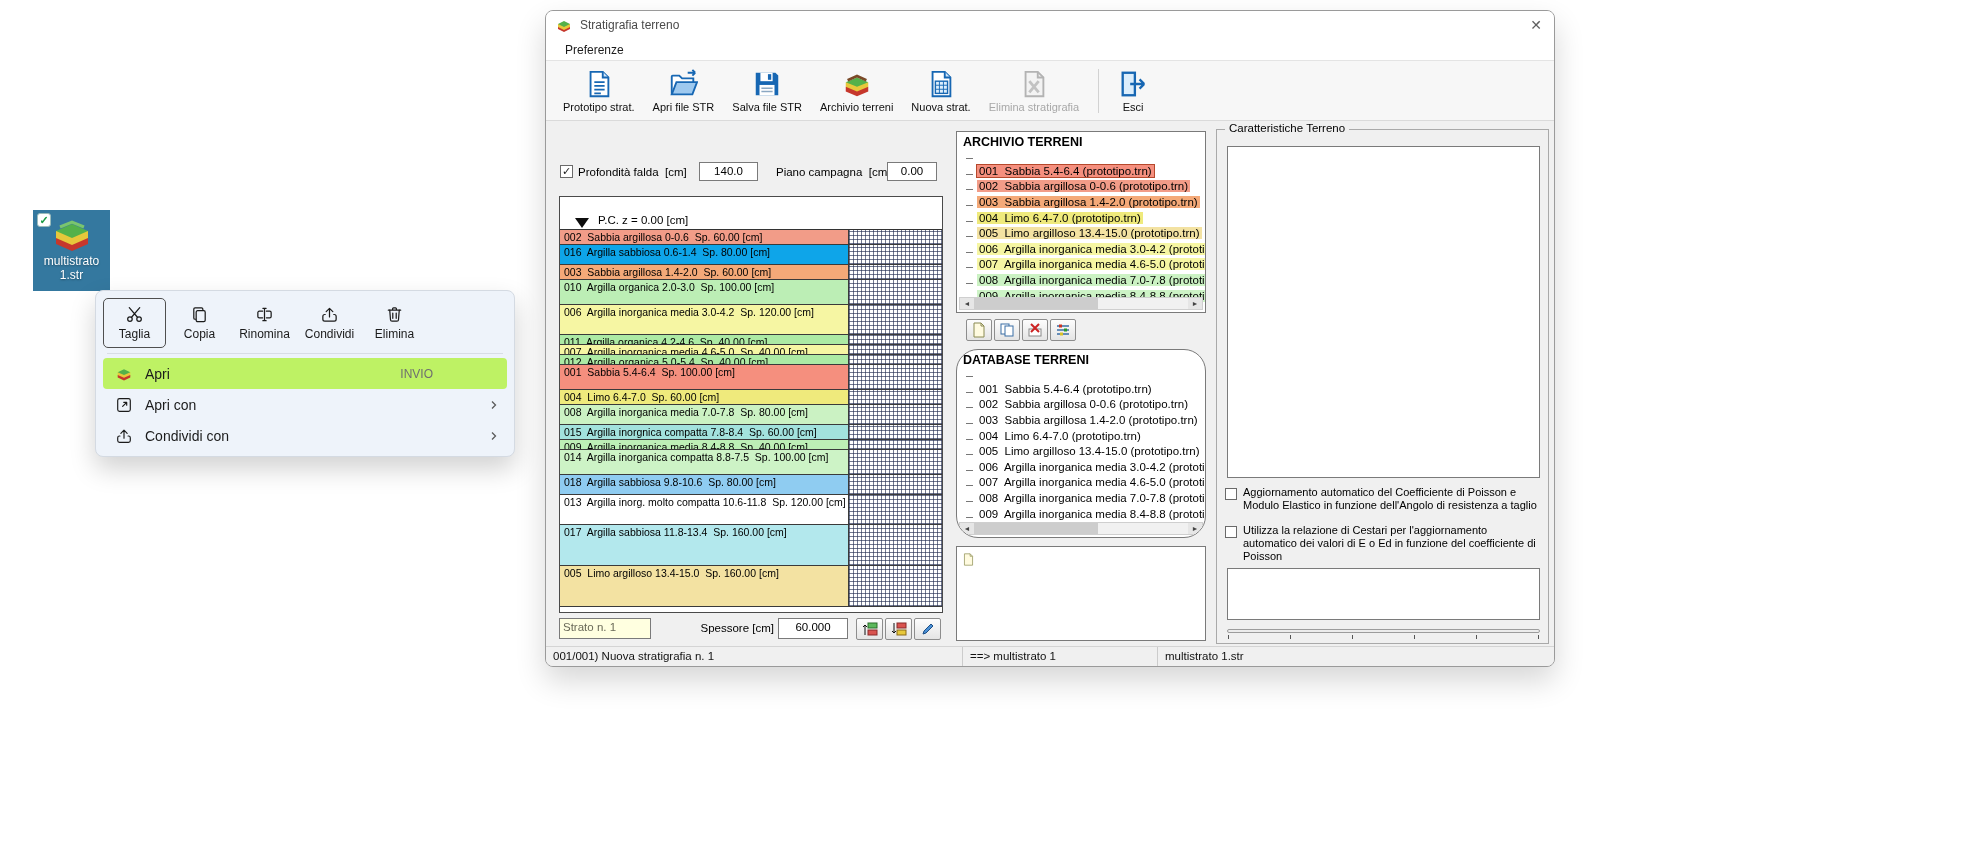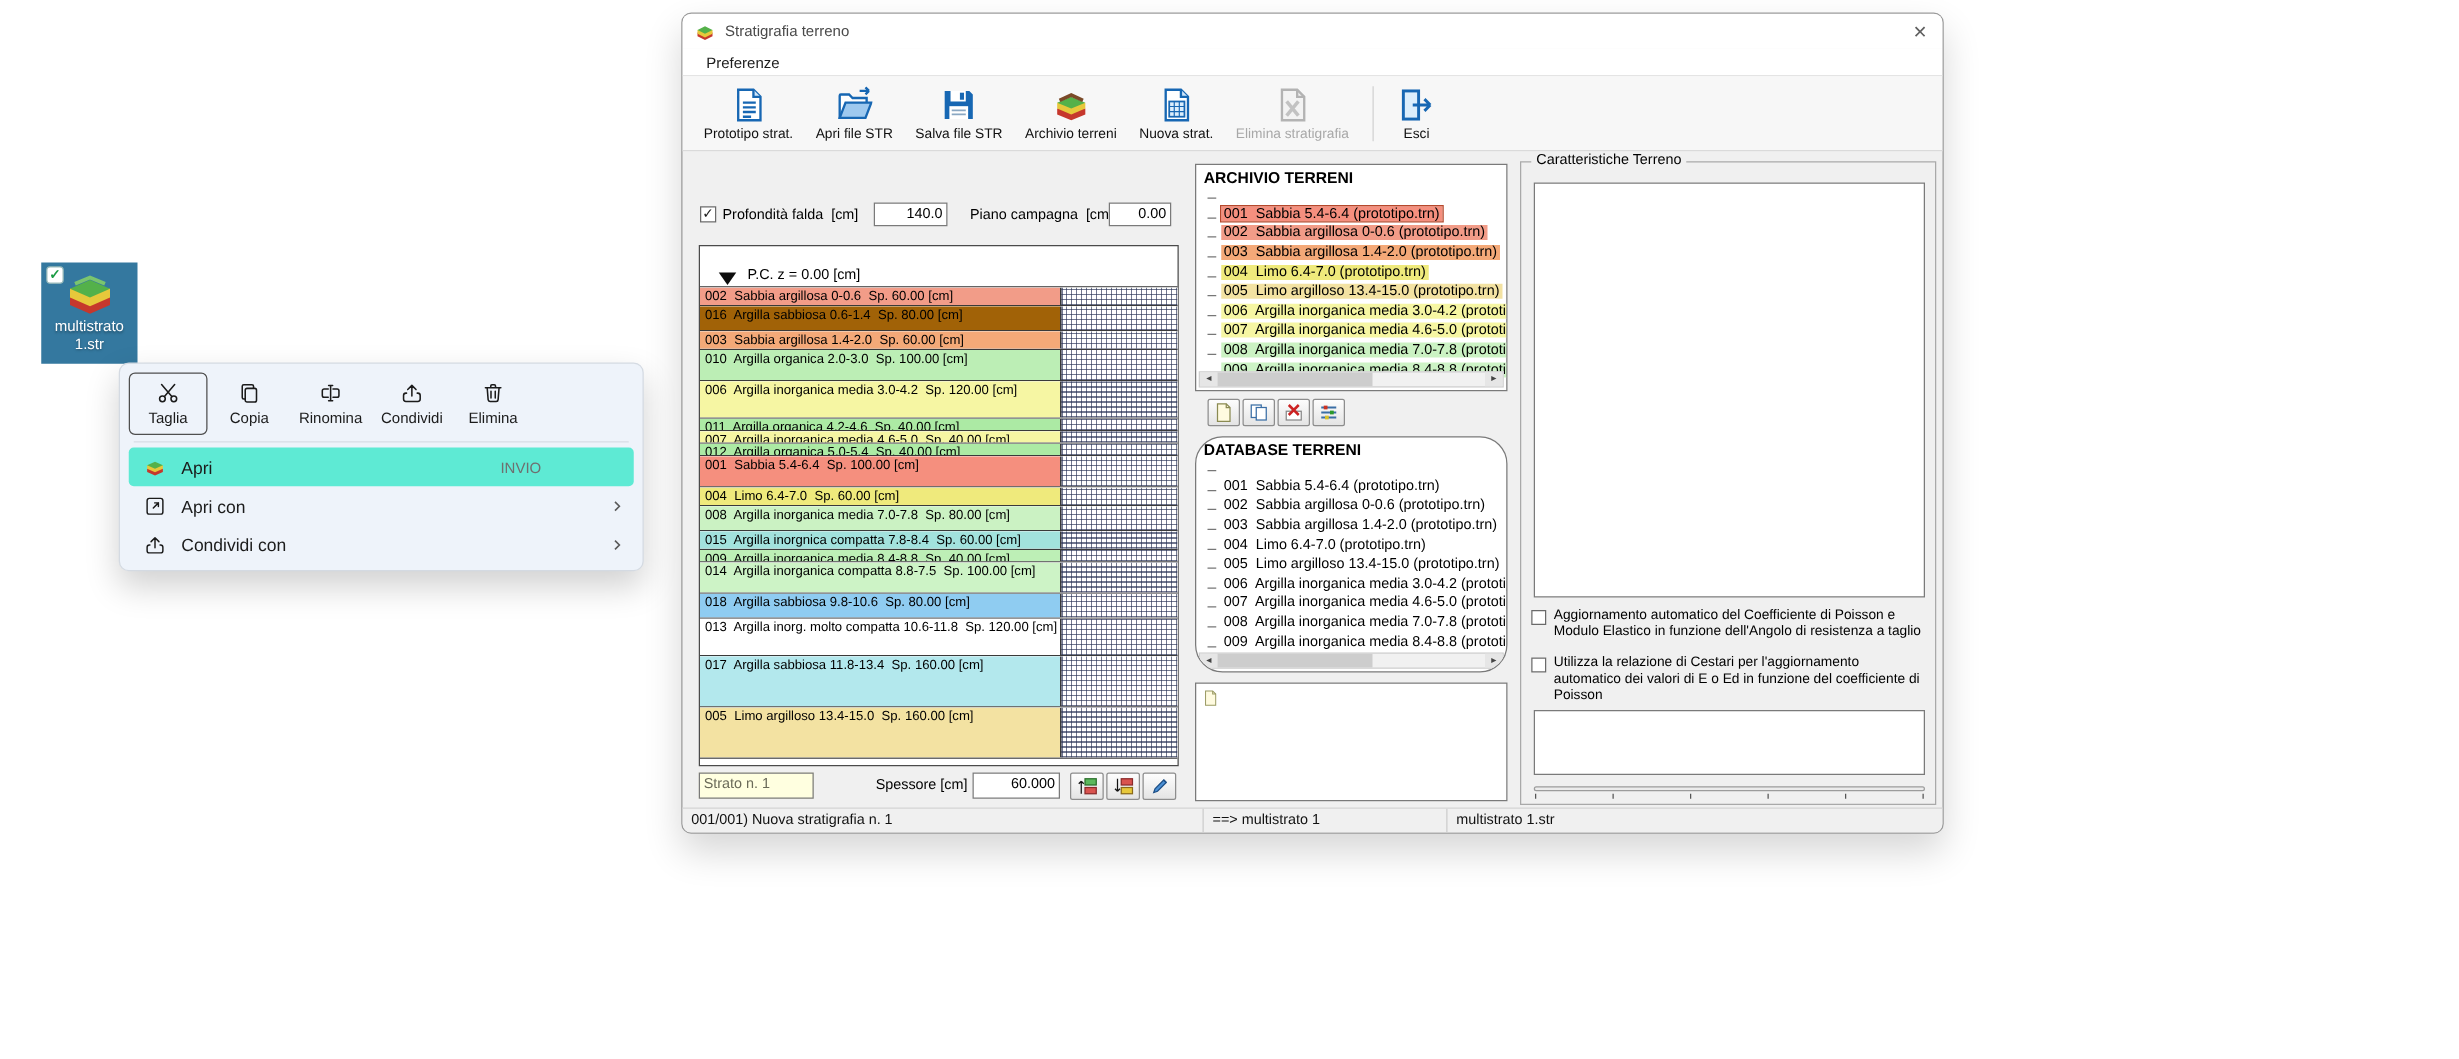--- a/index.html
+++ b/index.html
@@ -19,21 +19,21 @@
   .ctx { position:absolute; left:95px; top:290px; width:420px; background:#eef3fa; border:1px solid #d4dae2;
          border-radius:8px; box-shadow:0 12px 26px rgba(0,0,0,.18); padding:6px 5px 5px; z-index:5; }
   .ctx-actions { display:flex; gap:2px; padding:1px 2px 5px; }
   .ctx-qa { width:63px; height:50px; border-radius:5px; display:flex; flex-direction:column; align-items:center;
             justify-content:center; gap:3px; }
   .ctx-qa.focused { outline:1.5px solid #4f4f4f; outline-offset:-1.5px; }
   .qa-ic svg { width:19px; height:19px; display:block; }
   .qa-lb { font-size:12px; color:#1b1b1b; }
   .ctx-sep { height:1px; background:#d8dde5; margin:0 6px 4px; }
   .ctx-item { height:31px; display:flex; align-items:center; border-radius:4px; padding:0 8px 0 12px; margin:0 2px; }
-  .ctx-item.hl { background:#5eead4; }
+  .ctx-item.hl { background:#bef264; }
   .ci-ic { width:19px; margin-right:11px; display:flex; }
   .ci-ic svg { width:18px; height:18px; }
   .ci-lb { font-size:14px; color:#1b1b1b; }
   .ci-sp { flex:1; }
   .ci-sc { font-size:12px; color:#6f6f6f; margin-right:50px; }
   .ci-ch { width:16px; display:flex; justify-content:flex-end; }
   .ci-ch svg { width:10px; height:10px; }
 
   
   .win { position:absolute; left:545px; top:10px; width:1010px; height:657px; background:#f0f0f0;
@@ -56,21 +56,21 @@
   .client { position:absolute; left:0; top:110px; width:1008px; height:525px; }
   .statusbar { position:absolute; left:0; bottom:0; width:1008px; height:20px; background:#f0f0f0;
                border-top:1px solid #d4d4d4; display:flex; font-size:11.5px; color:#111; }
   .sb { padding:3px 7px; border-right:1px solid #cccccc; white-space:nowrap; overflow:hidden; }
   .p1 { width:417px; } .p2 { width:195px; } .p3 { flex:1; border-right:none; }
 
   
   .lbl { position:absolute; font-size:11.5px; color:#000; white-space:pre; }
   .inp { position:absolute; height:19px; background:#fff; border:1px solid #7a7a7a; font-size:11.5px;
          padding:2px 3px; white-space:pre; overflow:hidden; }
-  .inp.num { text-align:right; }
+  .inp.num { text-align:center; }
   .chk { position:absolute; width:13px; height:13px; background:#fff; border:1px solid #6a6a6a;
          font-size:11px; line-height:11px; text-align:center; color:#1a1a1a; }
   .mini-btn { position:absolute; width:27px; height:22px; background:linear-gradient(#fdfdfd,#e4e4e4);
               border:1px solid #8d8d8d; border-radius:2px; display:flex; align-items:center; justify-content:center; }
   .mini-btn svg { width:16px; height:16px; }
 
   
   .combo { position:absolute; left:14px; top:17px; width:376px; height:20px; background:#fff;
            border:1px solid #7a7a7a; display:flex; align-items:center; padding-left:5px; }
   .combo-text { font-size:11.5px; color:#000; }
@@ -352,21 +352,21 @@
         <div class="strat-header">
           <span class="pc-tri"></span>
           <span class="pc-lbl">P.C. z = 0.00 [cm]</span>
         </div>
         <div class="strat-rows">
             <div class="layer-row" style="height: 15px;">
               <div class="layer-text" style="background:#f29c88">002  Sabbia argillosa 0-0.6  Sp. 60.00 [cm]</div>
               <div class="layer-hatch"></div>
             </div>
             <div class="layer-row" style="height: 20px;">
-              <div class="layer-text" style="background:#a16207">016  Argilla sabbiosa 0.6-1.4  Sp. 80.00 [cm]</div>
+              <div class="layer-text" style="background:#0ea5e9">016  Argilla sabbiosa 0.6-1.4  Sp. 80.00 [cm]</div>
               <div class="layer-hatch"></div>
             </div>
             <div class="layer-row" style="height: 15px;">
               <div class="layer-text" style="background:#f4a978">003  Sabbia argillosa 1.4-2.0  Sp. 60.00 [cm]</div>
               <div class="layer-hatch"></div>
             </div>
             <div class="layer-row" style="height: 25px;">
               <div class="layer-text" style="background:#bceeb5">010  Argilla organica 2.0-3.0  Sp. 100.00 [cm]</div>
               <div class="layer-hatch"></div>
             </div>

